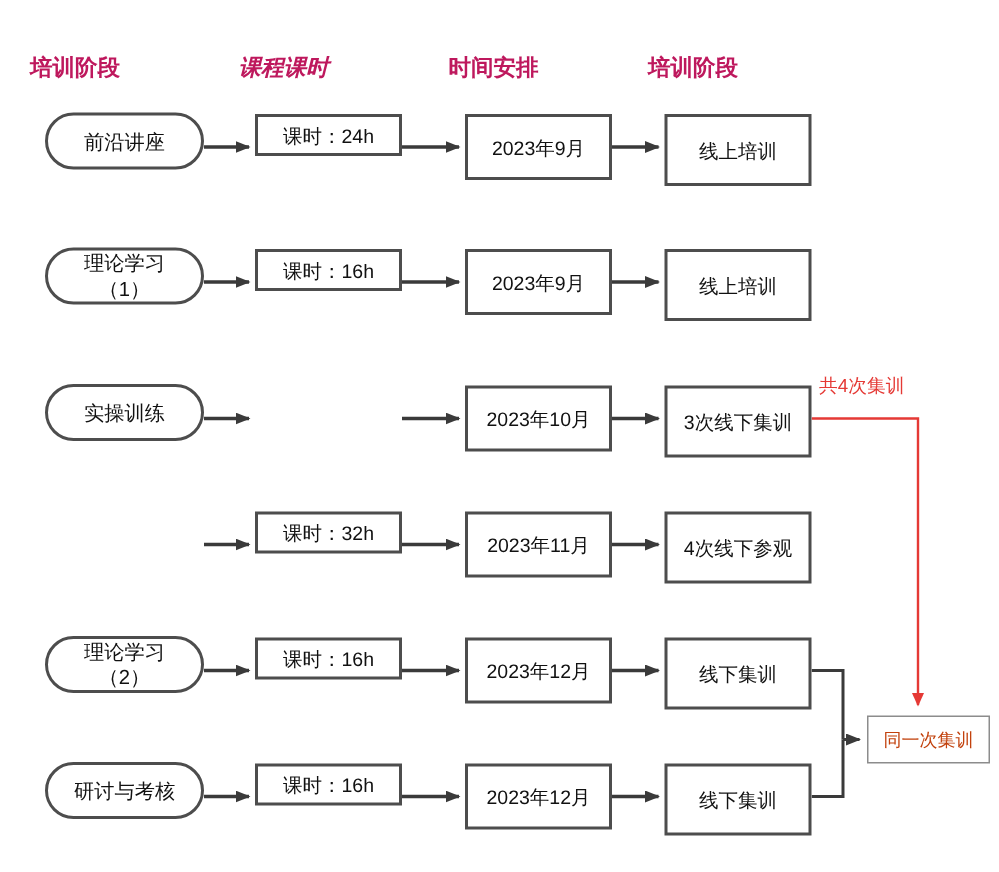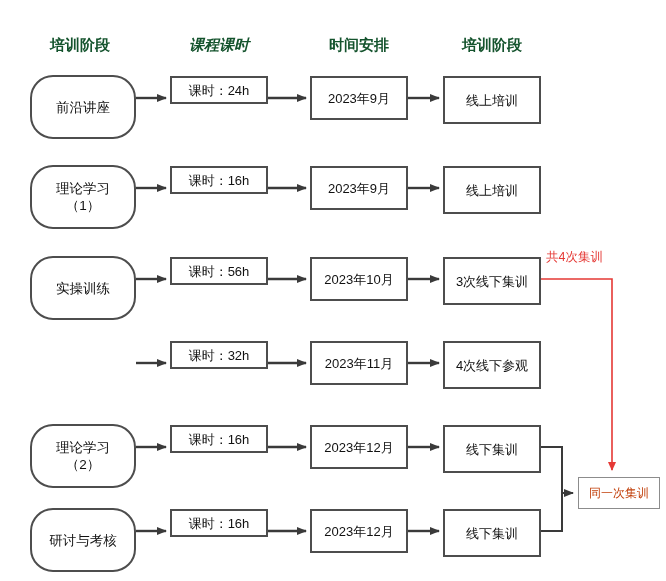--- a/index.html
+++ b/index.html
@@ -13,38 +13,38 @@
   }
   .wires{position:absolute;left:0;top:0;pointer-events:none;}
   .wires line,.wires polyline{stroke:var(--line);stroke-width:2.4;fill:none;}
   .wires .bracket{stroke-width:2;}
   .wires .redline{stroke:var(--red);stroke-width:1.6;}
   .ah-dark{fill:var(--line);}
   .ah-red{fill:var(--red);}
 
   .hdr{
     position:absolute;top:36px;width:120px;height:20px;
-    text-align:center;font-weight:bold;font-size:15px;color:#14532d;
+    text-align:left;font-weight:bold;font-size:15px;color:#be185d;
   }
   .hdr.h-stage{left:20px;}
   .hdr.h-hours{left:159px;font-style:italic;}
   .hdr.h-time{left:299px;}
   .hdr.h-format{left:432px;}
 
   .row{position:absolute;left:0;right:0;top:calc(var(--cy) - 23px);height:46px;}
   .r1{--cy:98px;} .r2{--cy:188px;} .r3{--cy:279px;}
   .r4{--cy:363px;} .r5{--cy:447px;} .r6{--cy:531px;}
 
   .box{
     position:absolute;box-sizing:border-box;
     background:#ffffff;border:2px solid var(--box-border);
     display:flex;flex-direction:column;align-items:center;justify-content:center;
     font-size:13px;line-height:17px;text-align:center;color:#111;
   }
-  .box.stage{left:30px;top:0;width:106px;height:64px;border-radius:23px;font-size:13.5px;}
+  .box.stage{left:30px;top:0;width:106px;height:38px;border-radius:23px;font-size:13.5px;}
   .box.hours{left:170px;top:1px;width:98px;height:28px;}
   .box.time{left:310px;top:1px;width:98px;height:44px;}
   .box.format{left:443px;top:1px;width:98px;height:48px;}
   .box .l1,.box .l2{display:block;}
   .box .l2:empty{display:none;}
 
   .merge-box{
     position:absolute;left:578px;top:477px;width:82px;height:32px;box-sizing:border-box;
     background:#fff;border:1px solid #8c8c8c;
     display:flex;align-items:center;justify-content:center;
@@ -124,21 +124,20 @@
     <div class="box hours">课时：16h</div>
     <div class="box time">2023年9月</div>
     <div class="box format">线上培训</div>
   </div>
 
   <div class="row r3">
     <div class="box stage">
       <span class="l1">实操训练</span>
 
     </div>
-    <div class="box hours">课时：56h</div>
     <div class="box time">2023年10月</div>
     <div class="box format">3次线下集训</div>
   </div>
 
   <div class="row r4">
     <div class="box hours">课时：32h</div>
     <div class="box time">2023年11月</div>
     <div class="box format">4次线下参观</div>
   </div>
 

